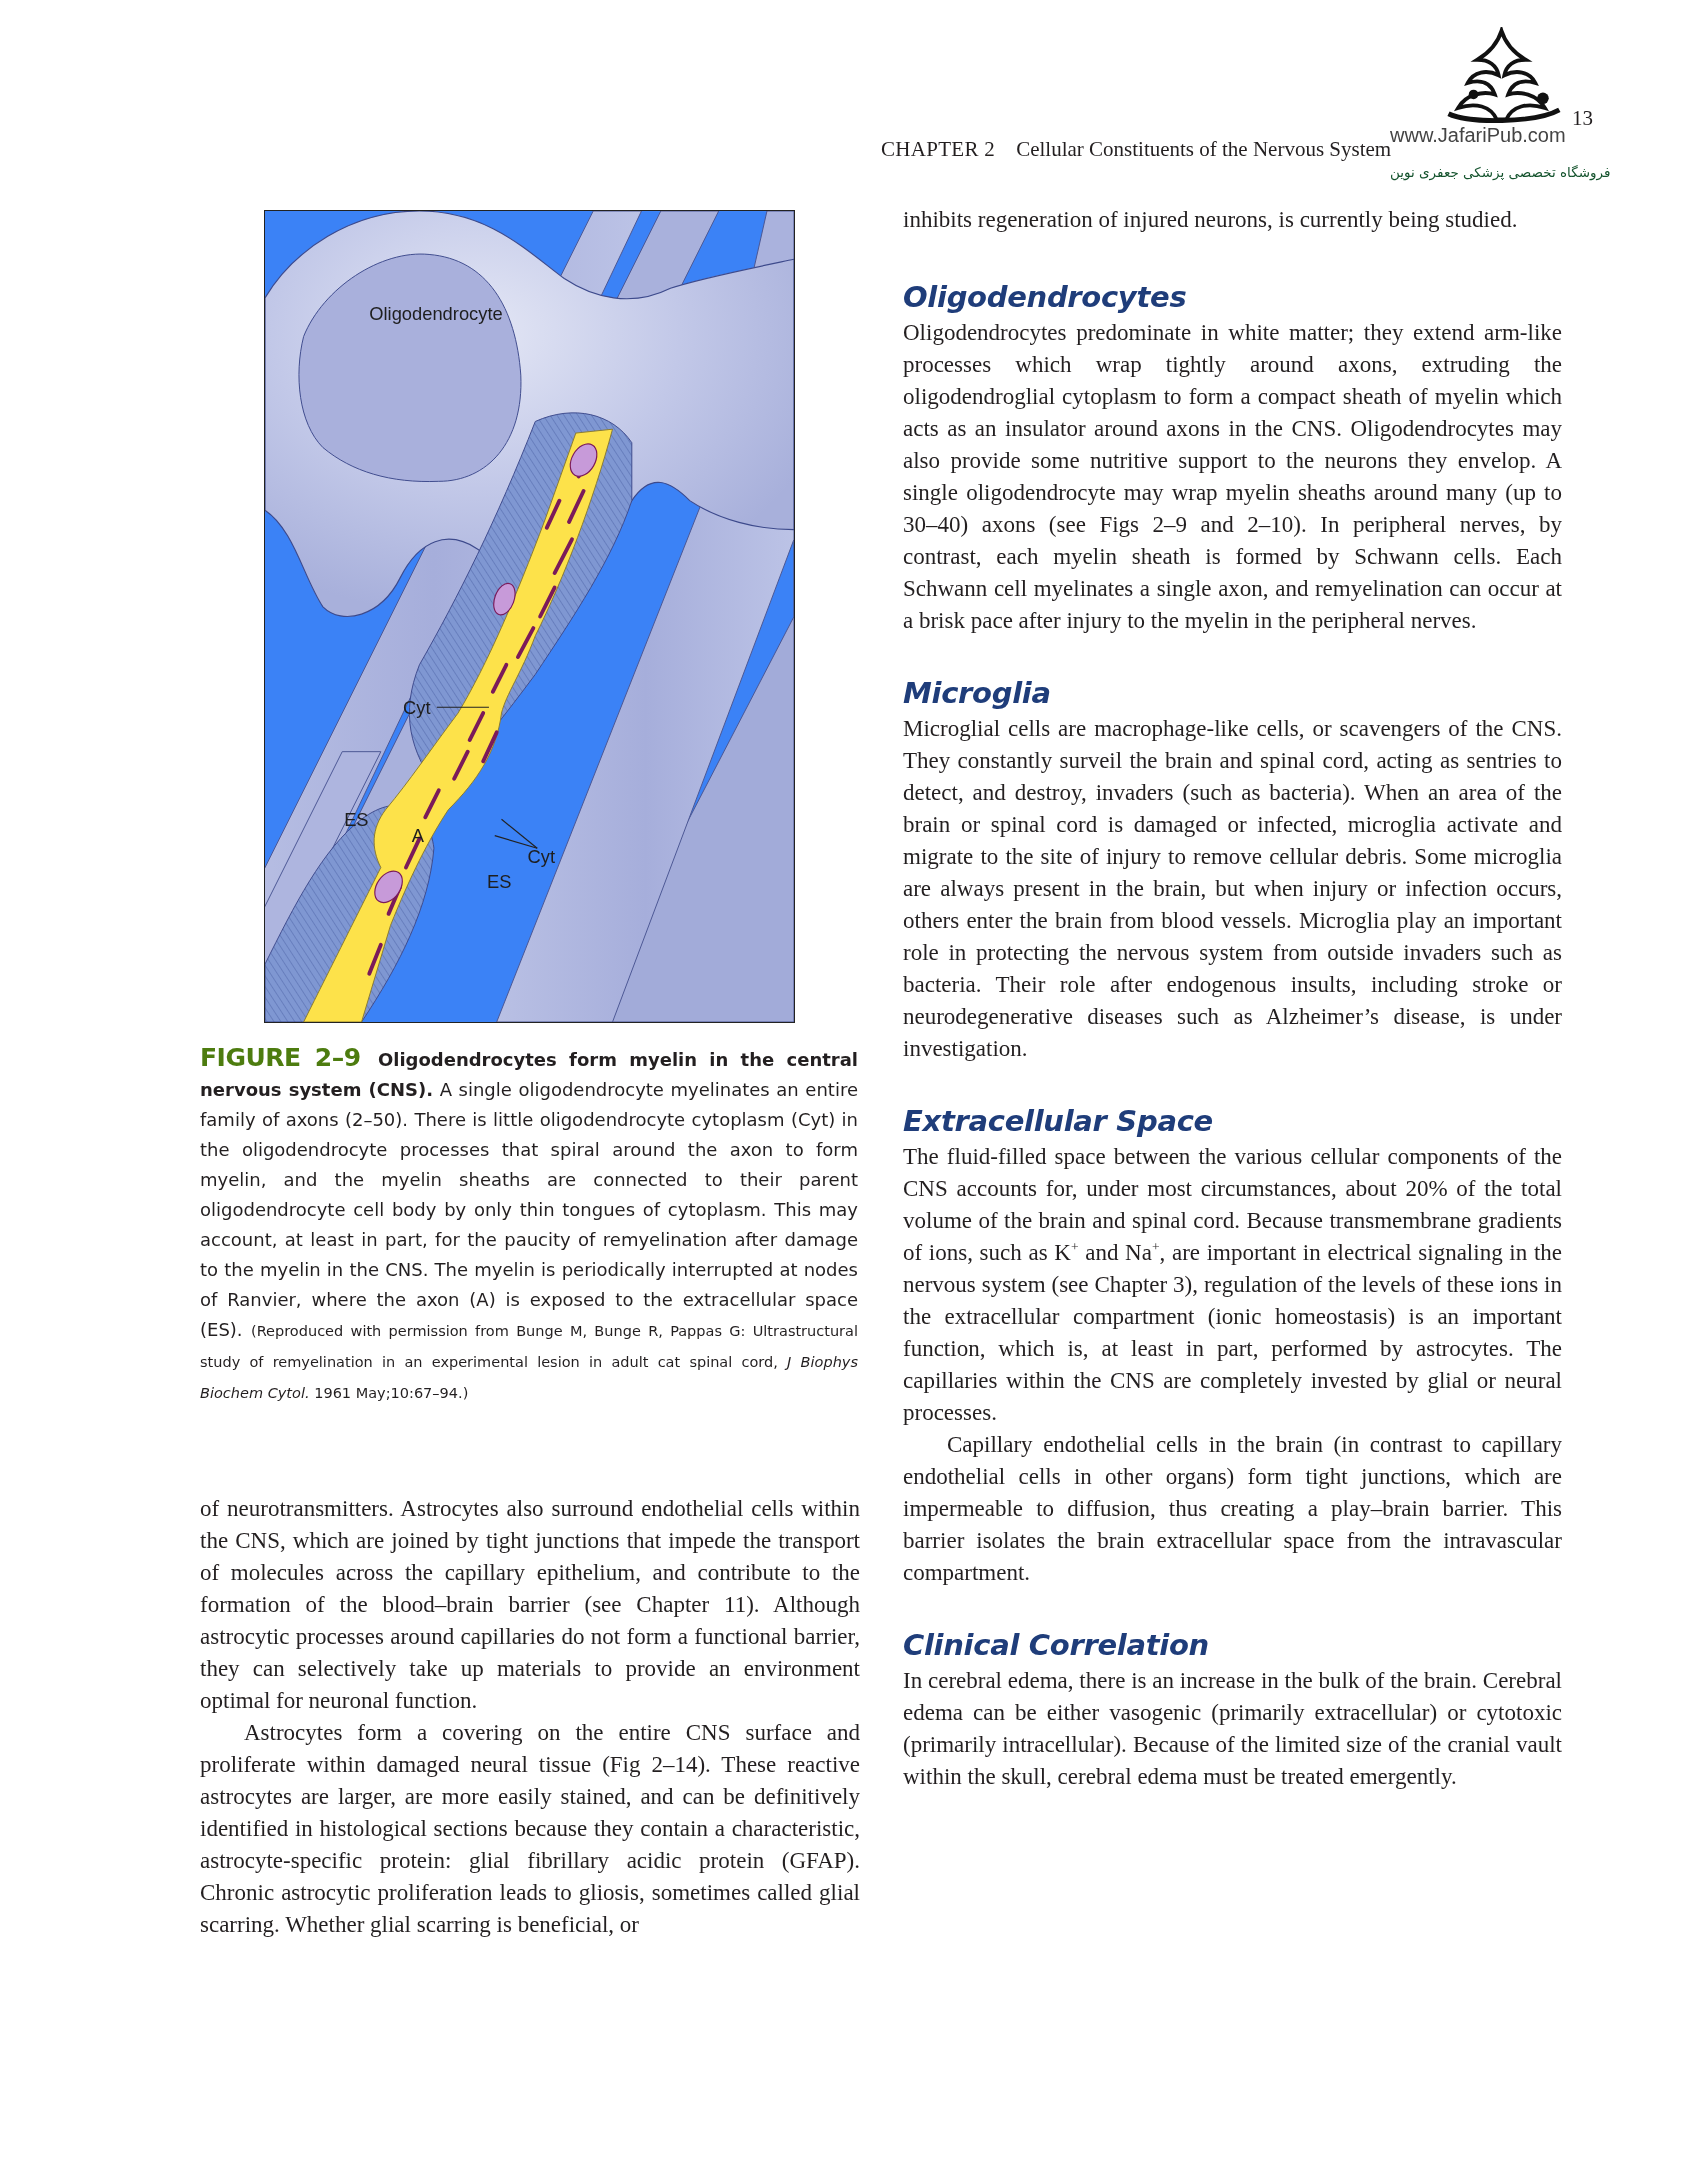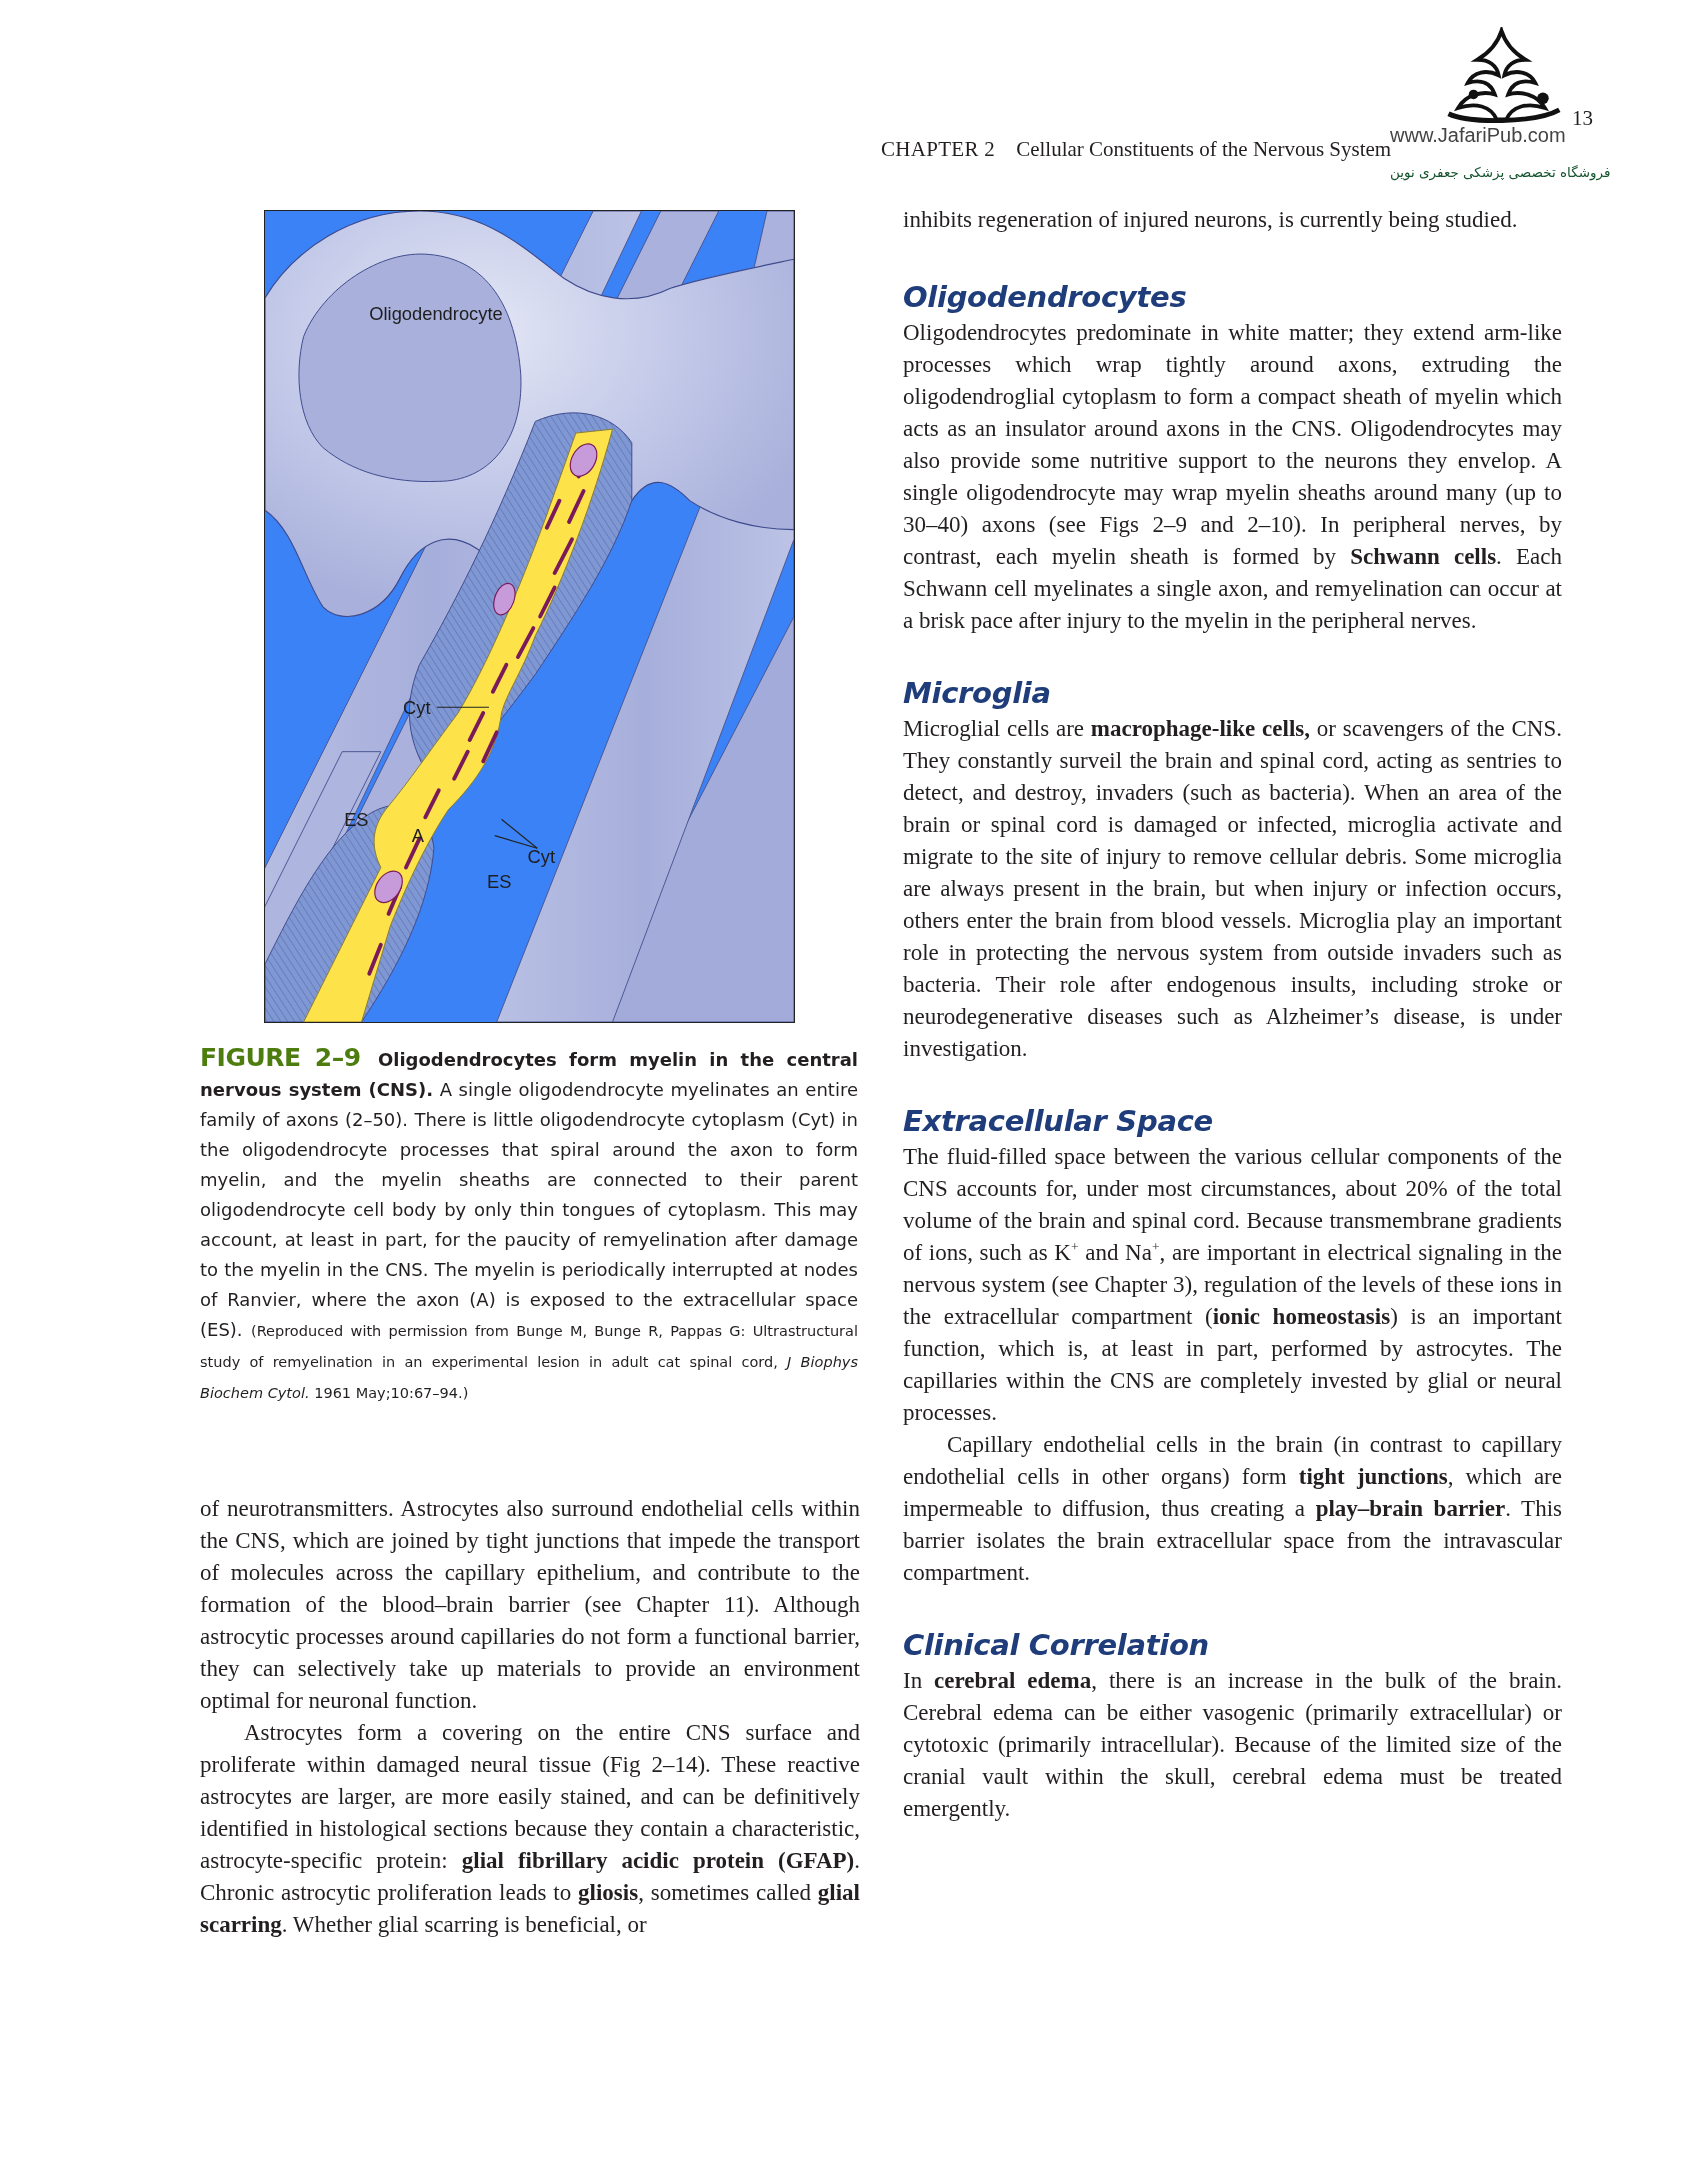--- a/index.html
+++ b/index.html
@@ -26,21 +26,21 @@
   #caption .credit { font-size: 14.5px; }
   #caption .credit i { font-style: italic; }
 
   
   .col { position: absolute; font-family: "Liberation Serif", serif; font-size: 23px; line-height: 32px; text-align: justify; color: #231f20; }
   .col p { margin: 0; }
   .col p.indent { text-indent: 44px; }
   #left-col { left: 200px; top: 1493px; width: 660px; }
   #right-col { left: 903px; top: 204px; width: 659px; }
   .col h2 { font-family: "DejaVu Sans", sans-serif; font-weight: bold; color: #1f3d7a; font-size: 29px; margin: 0; line-height: 39px; letter-spacing: -0.3px; font-style: italic; }
-  .col b { font-weight: bold; }
+  .col b { font-weight: normal; }
   .gap-sm { height: 37px; }
   .gap-md { height: 42px; }
   sup { font-size: 13.5px; line-height: 0; }
 </style>
 </head>
 <body>
 
 <div id="running-head">
   <span class="chap">CHAPTER 2</span><span class="title">Cellular Constituents of the Nervous System</span>
 </div>

